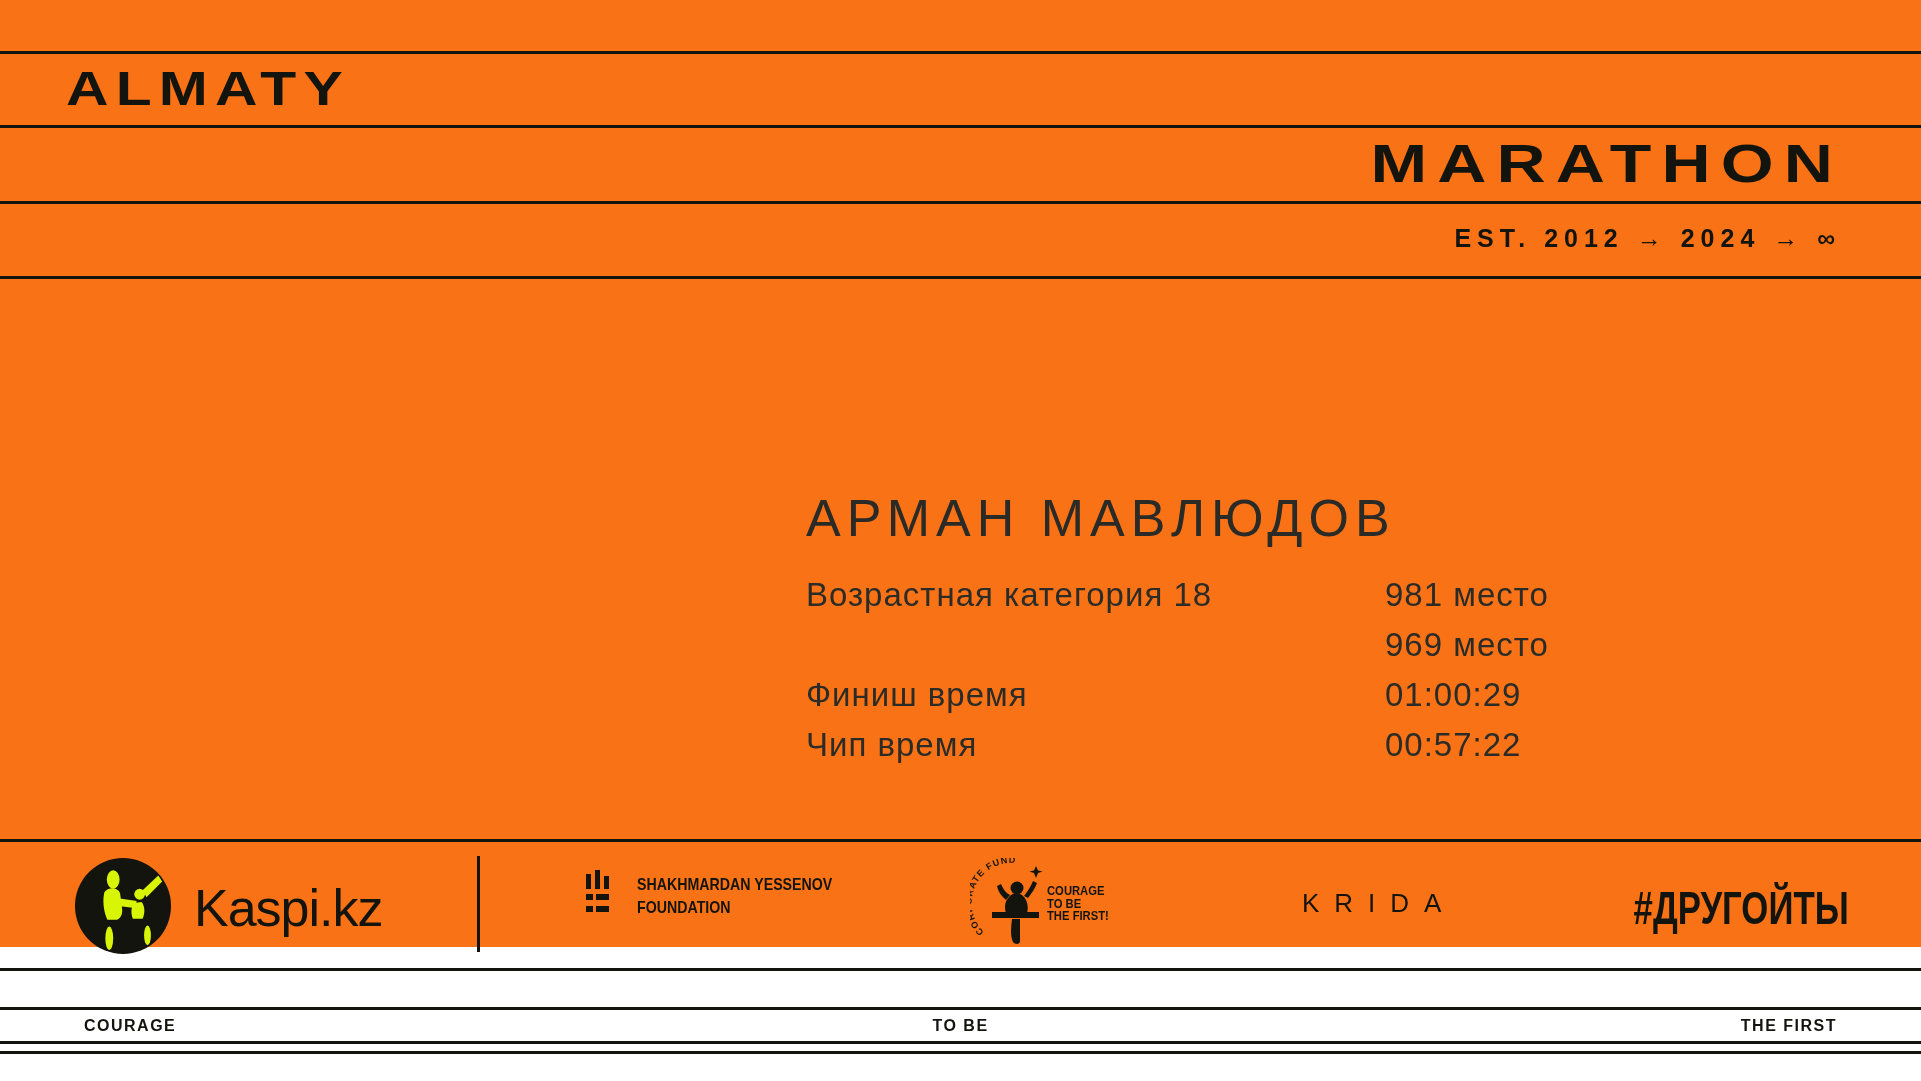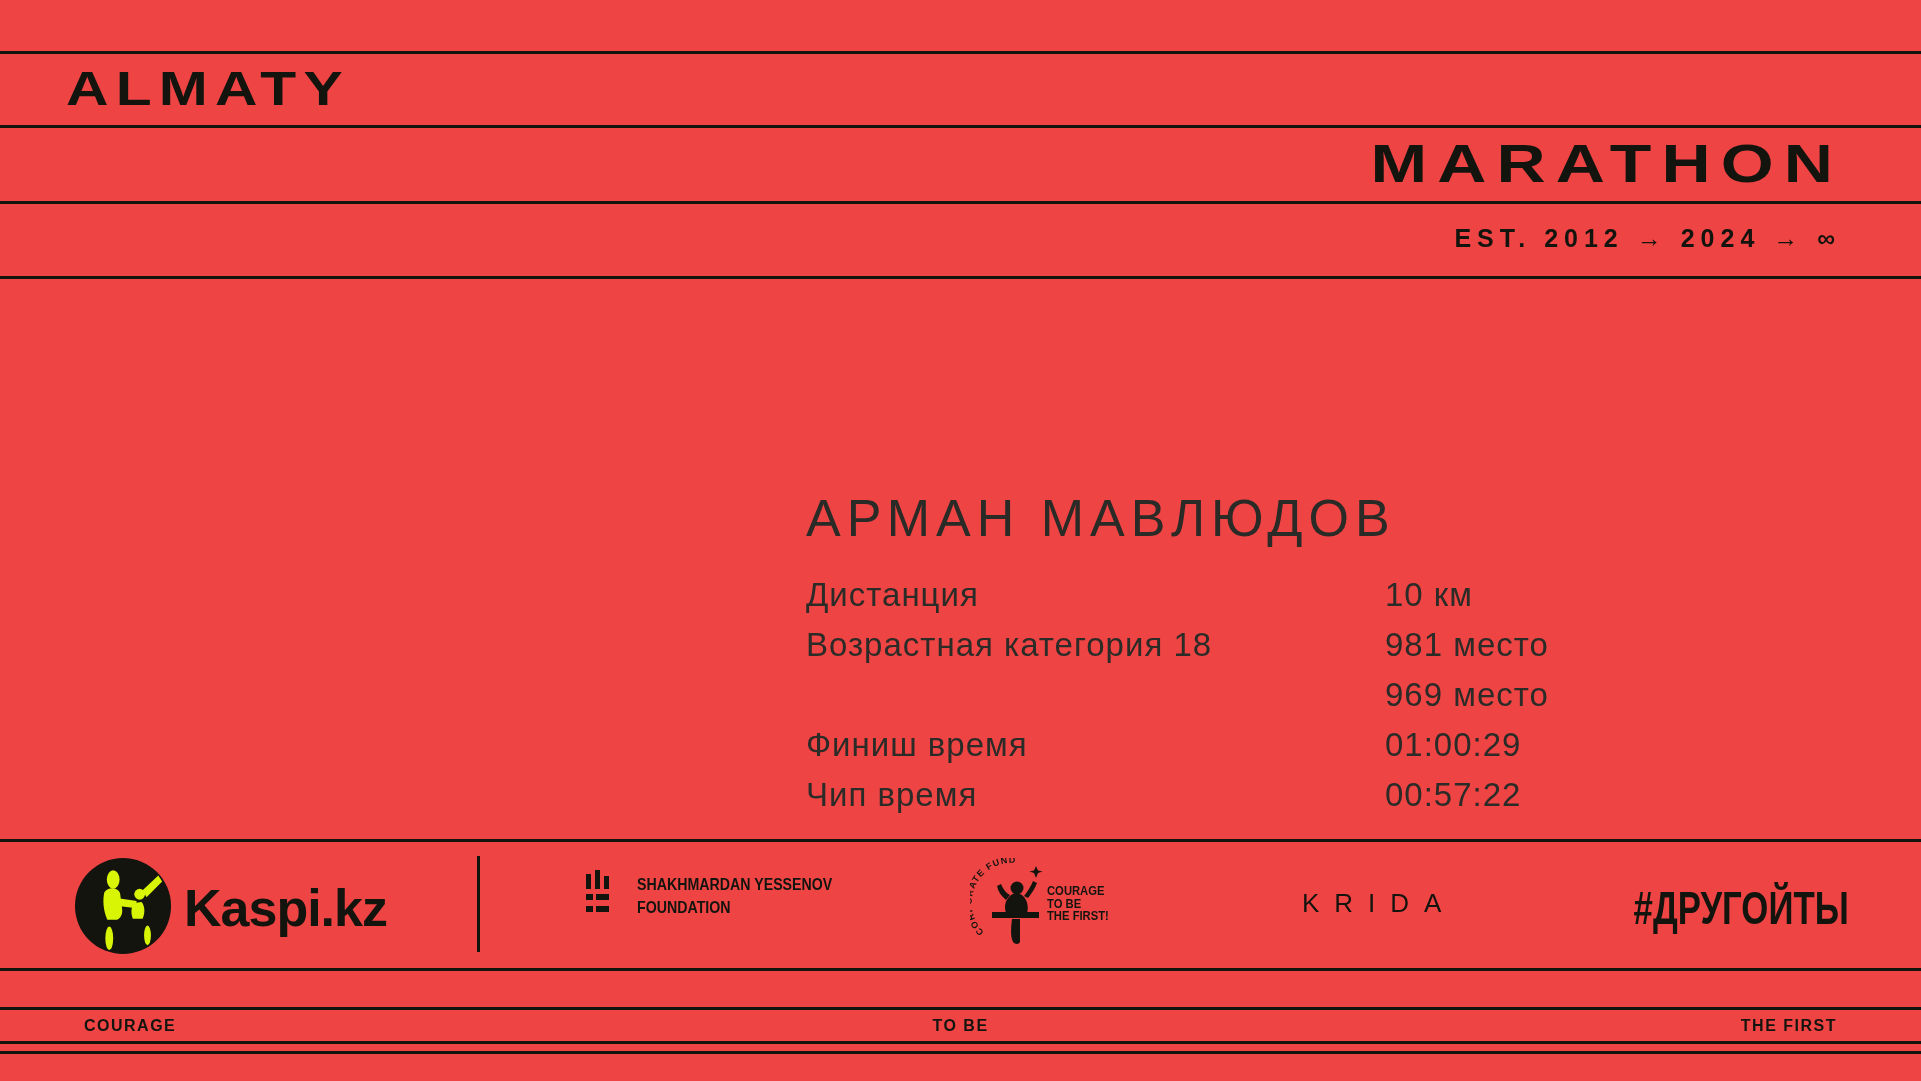--- a/index.html
+++ b/index.html
@@ -1,17 +1,17 @@
 <!DOCTYPE html>
 <html><head>
 <meta charset="utf-8">
 <style>
   html,body{margin:0;padding:0;}
   body{width:1921px;height:1081px;overflow:hidden;font-family:"Liberation Sans","DejaVu Sans",sans-serif;}
-  .page{position:absolute;top:0;left:0;width:1921px;height:1081px;background:#ef4444;color:#14140f;}
+  .page{position:absolute;top:0;left:0;width:1921px;height:947px;background:#f97316;color:#14140f;}
   .hline{position:absolute;left:0;right:0;height:3px;background:#14140f;}
   
   .city{position:absolute;left:66px;top:51px;height:74px;line-height:74px;
         font-size:49px;font-weight:800;letter-spacing:6px;transform:scaleX(1.2);transform-origin:left center;}
   .title{position:absolute;right:78px;top:125px;height:76px;line-height:76px;
         font-size:54px;font-weight:800;letter-spacing:8px;transform:scaleX(1.26);transform-origin:right center;white-space:nowrap;}
   .est{position:absolute;right:80px;top:201px;height:75px;line-height:75px;
         font-size:25px;font-weight:600;letter-spacing:6px;white-space:nowrap;}
   
   .heading{position:absolute;right:84px;top:308px;font-size:116px;font-weight:400;
@@ -19,21 +19,21 @@
   .recipient{position:absolute;left:806px;top:488px;font-size:52px;font-weight:400;
         letter-spacing:6px;color:#2a2a27;white-space:nowrap;}
   .rows{position:absolute;left:806px;top:570px;width:700px;}
   .row{position:relative;height:50px;}
   .row-label,.row-value{position:absolute;top:50%;transform:translateY(-50%);
         font-size:33px;letter-spacing:1px;color:#2b2b28;white-space:nowrap;}
   .row-label{left:0;}
   .row-value{left:579px;}
   
   .kaspi-icon{position:absolute;left:74px;top:857px;}
-  .kaspi-word{position:absolute;left:184px;top:878px;font-size:52px;font-weight:700;
+  .kaspi-word{position:absolute;left:194px;top:878px;font-size:52px;font-weight:400;
         letter-spacing:-1px;color:#14140f;}
   .vdivider{position:absolute;left:477px;top:856px;width:3px;height:96px;background:#14140f;}
   .yessenov-icon{position:absolute;left:586px;top:870px;}
   .yessenov-text{position:absolute;left:637px;top:873px;font-size:16.5px;font-weight:700;
         line-height:23px;letter-spacing:0;transform:scaleX(0.86);transform-origin:left top;white-space:nowrap;}
   .cf-logo{position:absolute;left:970px;top:858px;}
   .cf-slogan{position:absolute;left:1047px;top:885px;font-size:12.5px;font-weight:600;
         line-height:12.5px;transform:scaleX(0.9);transform-origin:left top;white-space:nowrap;}
   .krida{position:absolute;left:1302px;top:888px;font-size:26px;font-weight:400;
         letter-spacing:15px;white-space:nowrap;}
@@ -60,24 +60,20 @@
   <div class="hline" style="top:1041px"></div>
   <div class="hline" style="top:1051px"></div>
 
   <div class="city">ALMATY</div>
   <div class="title">MARATHON</div>
   <div class="est">EST. 2012 → 2024 → ∞</div>
 
   <div class="recipient">АРМАН МАВЛЮДОВ</div>
 
   <div class="rows">
-    <div class="row">
-      <span class="row-label">Дистанция</span>
-      <span class="row-value">10 км</span>
-    </div>
     <div class="row">
       <span class="row-label">Возрастная категория 18</span>
       <span class="row-value">981 место</span>
     </div>
     <div class="row">
       <span class="row-value">969 место</span>
     </div>
     <div class="row">
       <span class="row-label">Финиш время</span>
       <span class="row-value">01:00:29</span>

